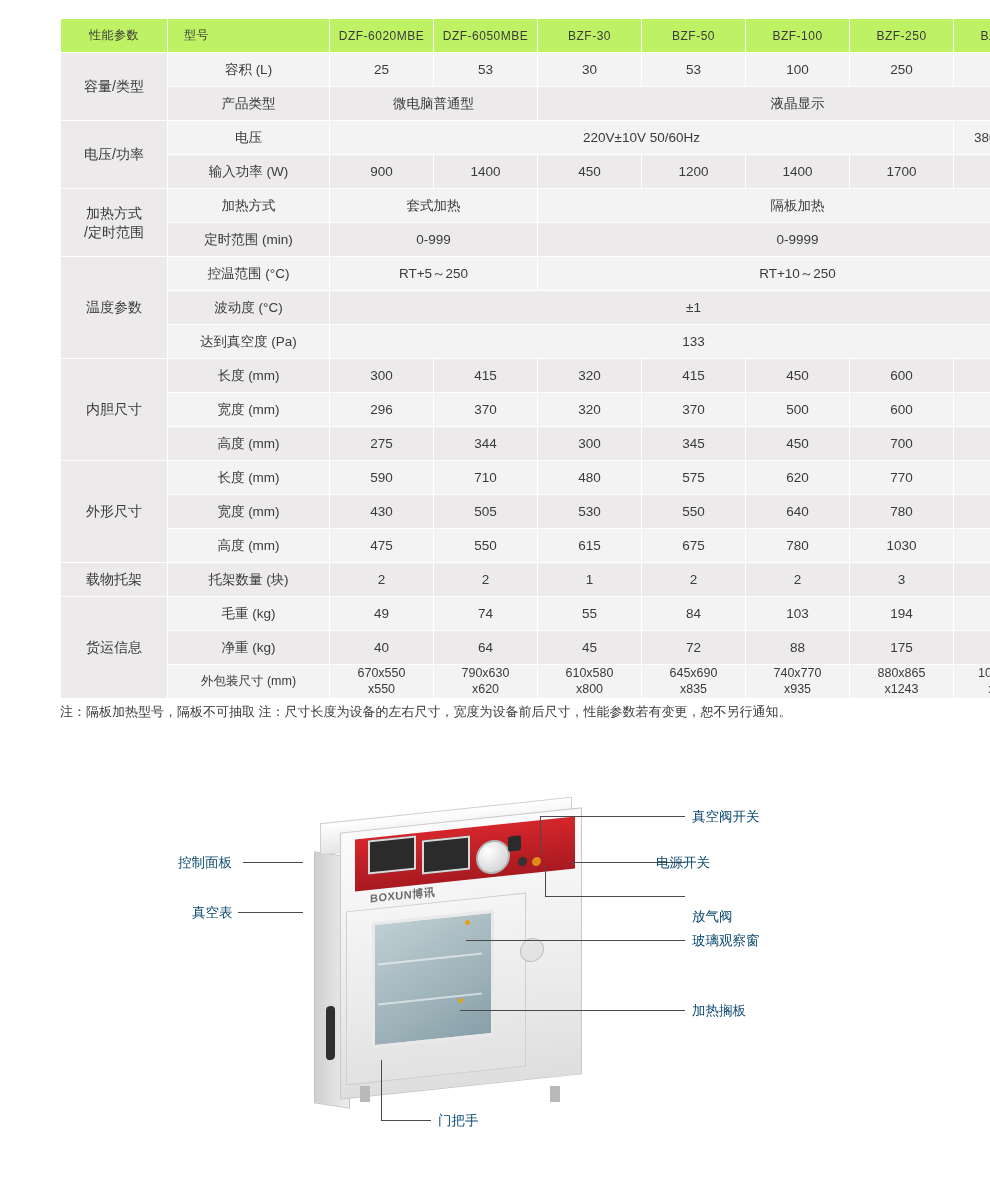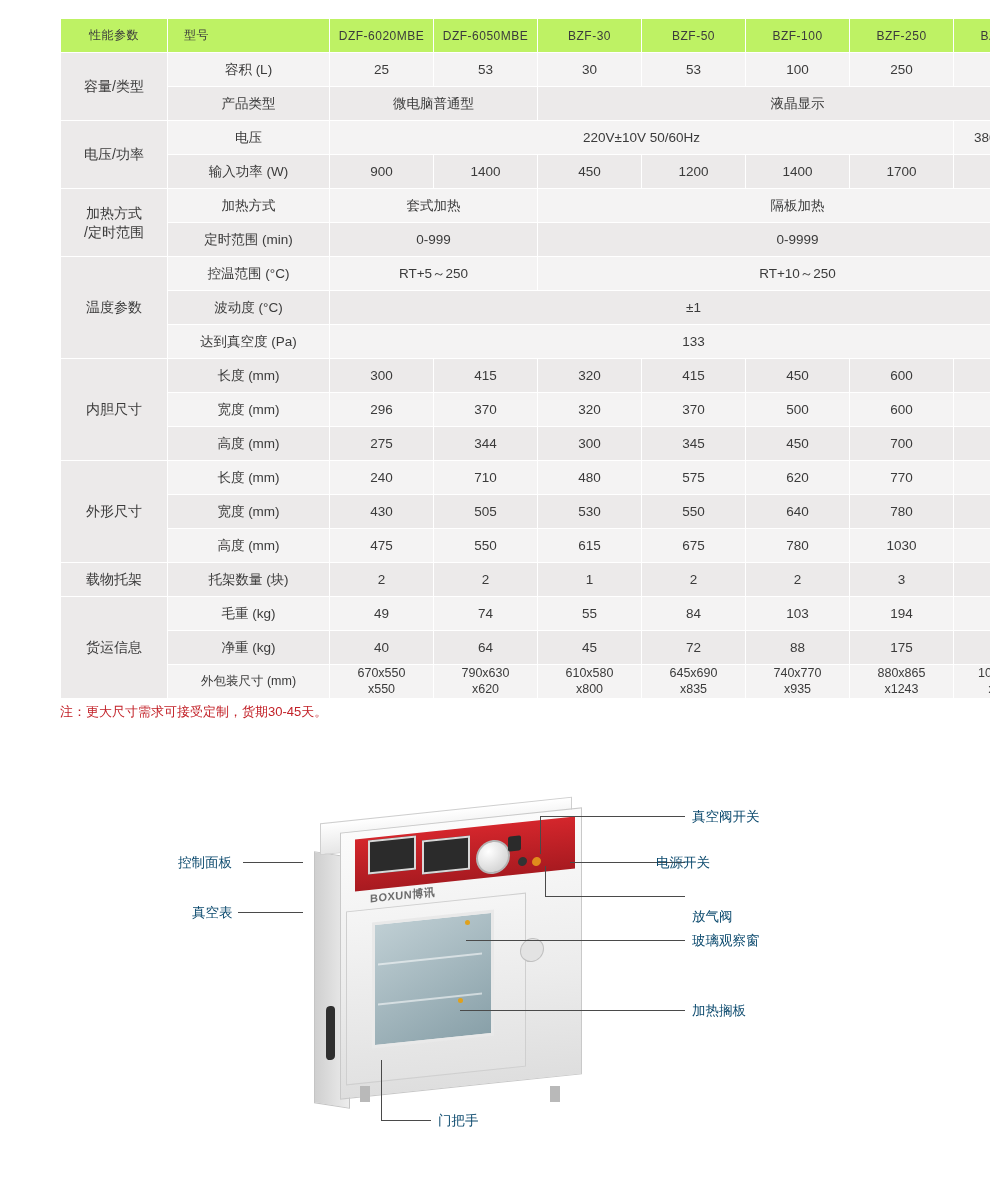--- a/index.html
+++ b/index.html
@@ -304,21 +304,21 @@
           <td class="val">344</td>
           <td class="val">300</td>
           <td class="val">345</td>
           <td class="val">450</td>
           <td class="val">700</td>
           <td class="val">845</td>
         </tr>
         <tr>
           <td class="group" rowspan="3">外形尺寸</td>
           <td class="param">长度 (mm)</td>
-          <td class="val">240</td>
+          <td class="val">590</td>
           <td class="val">710</td>
           <td class="val">480</td>
           <td class="val">575</td>
           <td class="val">620</td>
           <td class="val">770</td>
           <td class="val">800</td>
         </tr>
         <tr class="alt">
           <td class="param">宽度 (mm)</td>
           <td class="val">430</td>
@@ -379,21 +379,21 @@
           <td class="val small">645x690<br>x835</td>
           <td class="val small">740x770<br>x935</td>
           <td class="val small">880x865<br>x1243</td>
           <td class="val small">1090x970<br>x1405</td>
         </tr>
       </tbody>
   </table>
 </div>
 
 <div class="notes">
-  <div class="note-red">注：更大尺寸需求可接受定制，货期30-45天。</div>
+  <div class="note-black">注：隔板加热型号，隔板不可抽取   注：尺寸长度为设备的左右尺寸，宽度为设备前后尺寸，性能参数若有变更，恕不另行通知。</div>
 </div>
 
 <div class="figure">
 
   <div class="device">
     <div class="dev-side"></div>
     <div class="dev-top"></div>
     <div class="dev-body"></div>
     <div class="dev-panel"></div>
     <div class="dev-display d1"></div>

